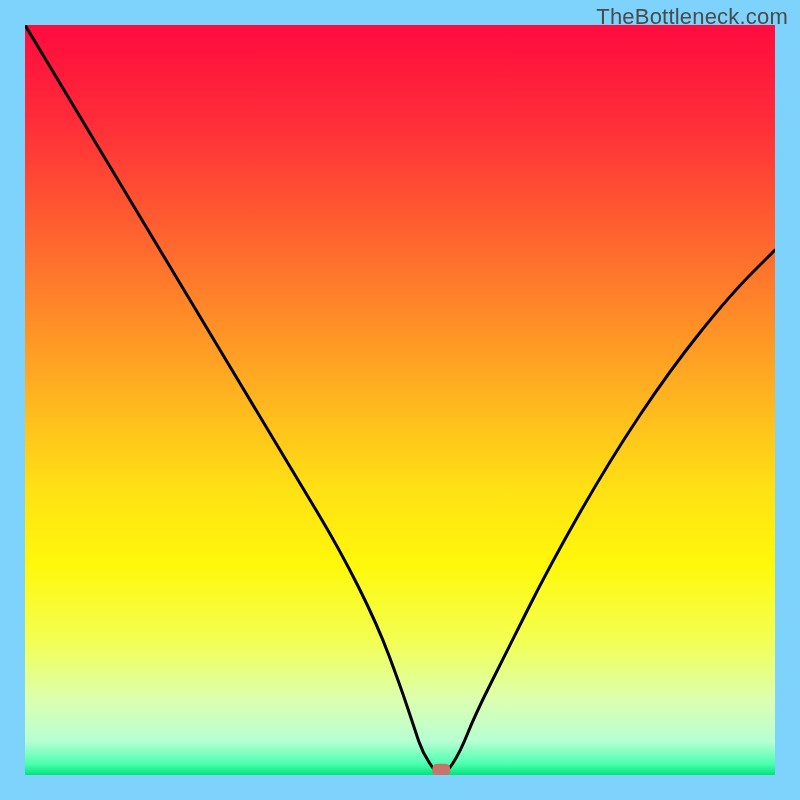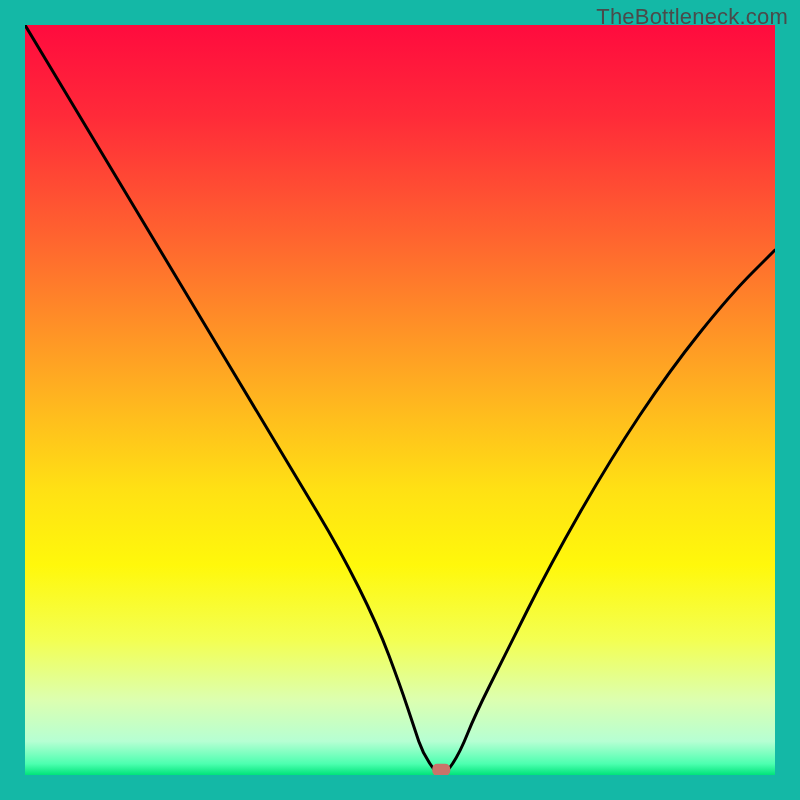--- a/index.html
+++ b/index.html
@@ -8,21 +8,21 @@
     width: 800px;
     height: 800px;
     overflow: hidden;
     background: #000;
     font-family: Arial, Helvetica, sans-serif;
   }
   .frame {
     position: relative;
     width: 800px;
     height: 800px;
-    background: #14b8a6;
+    background: #7dd3fc;
   }
   .watermark {
     position: absolute;
     top: 4px;
     right: 12px;
     color: #4a4a4a;
     font-size: 22px;
     font-weight: 400;
     letter-spacing: 0.2px;
     user-select: none;

